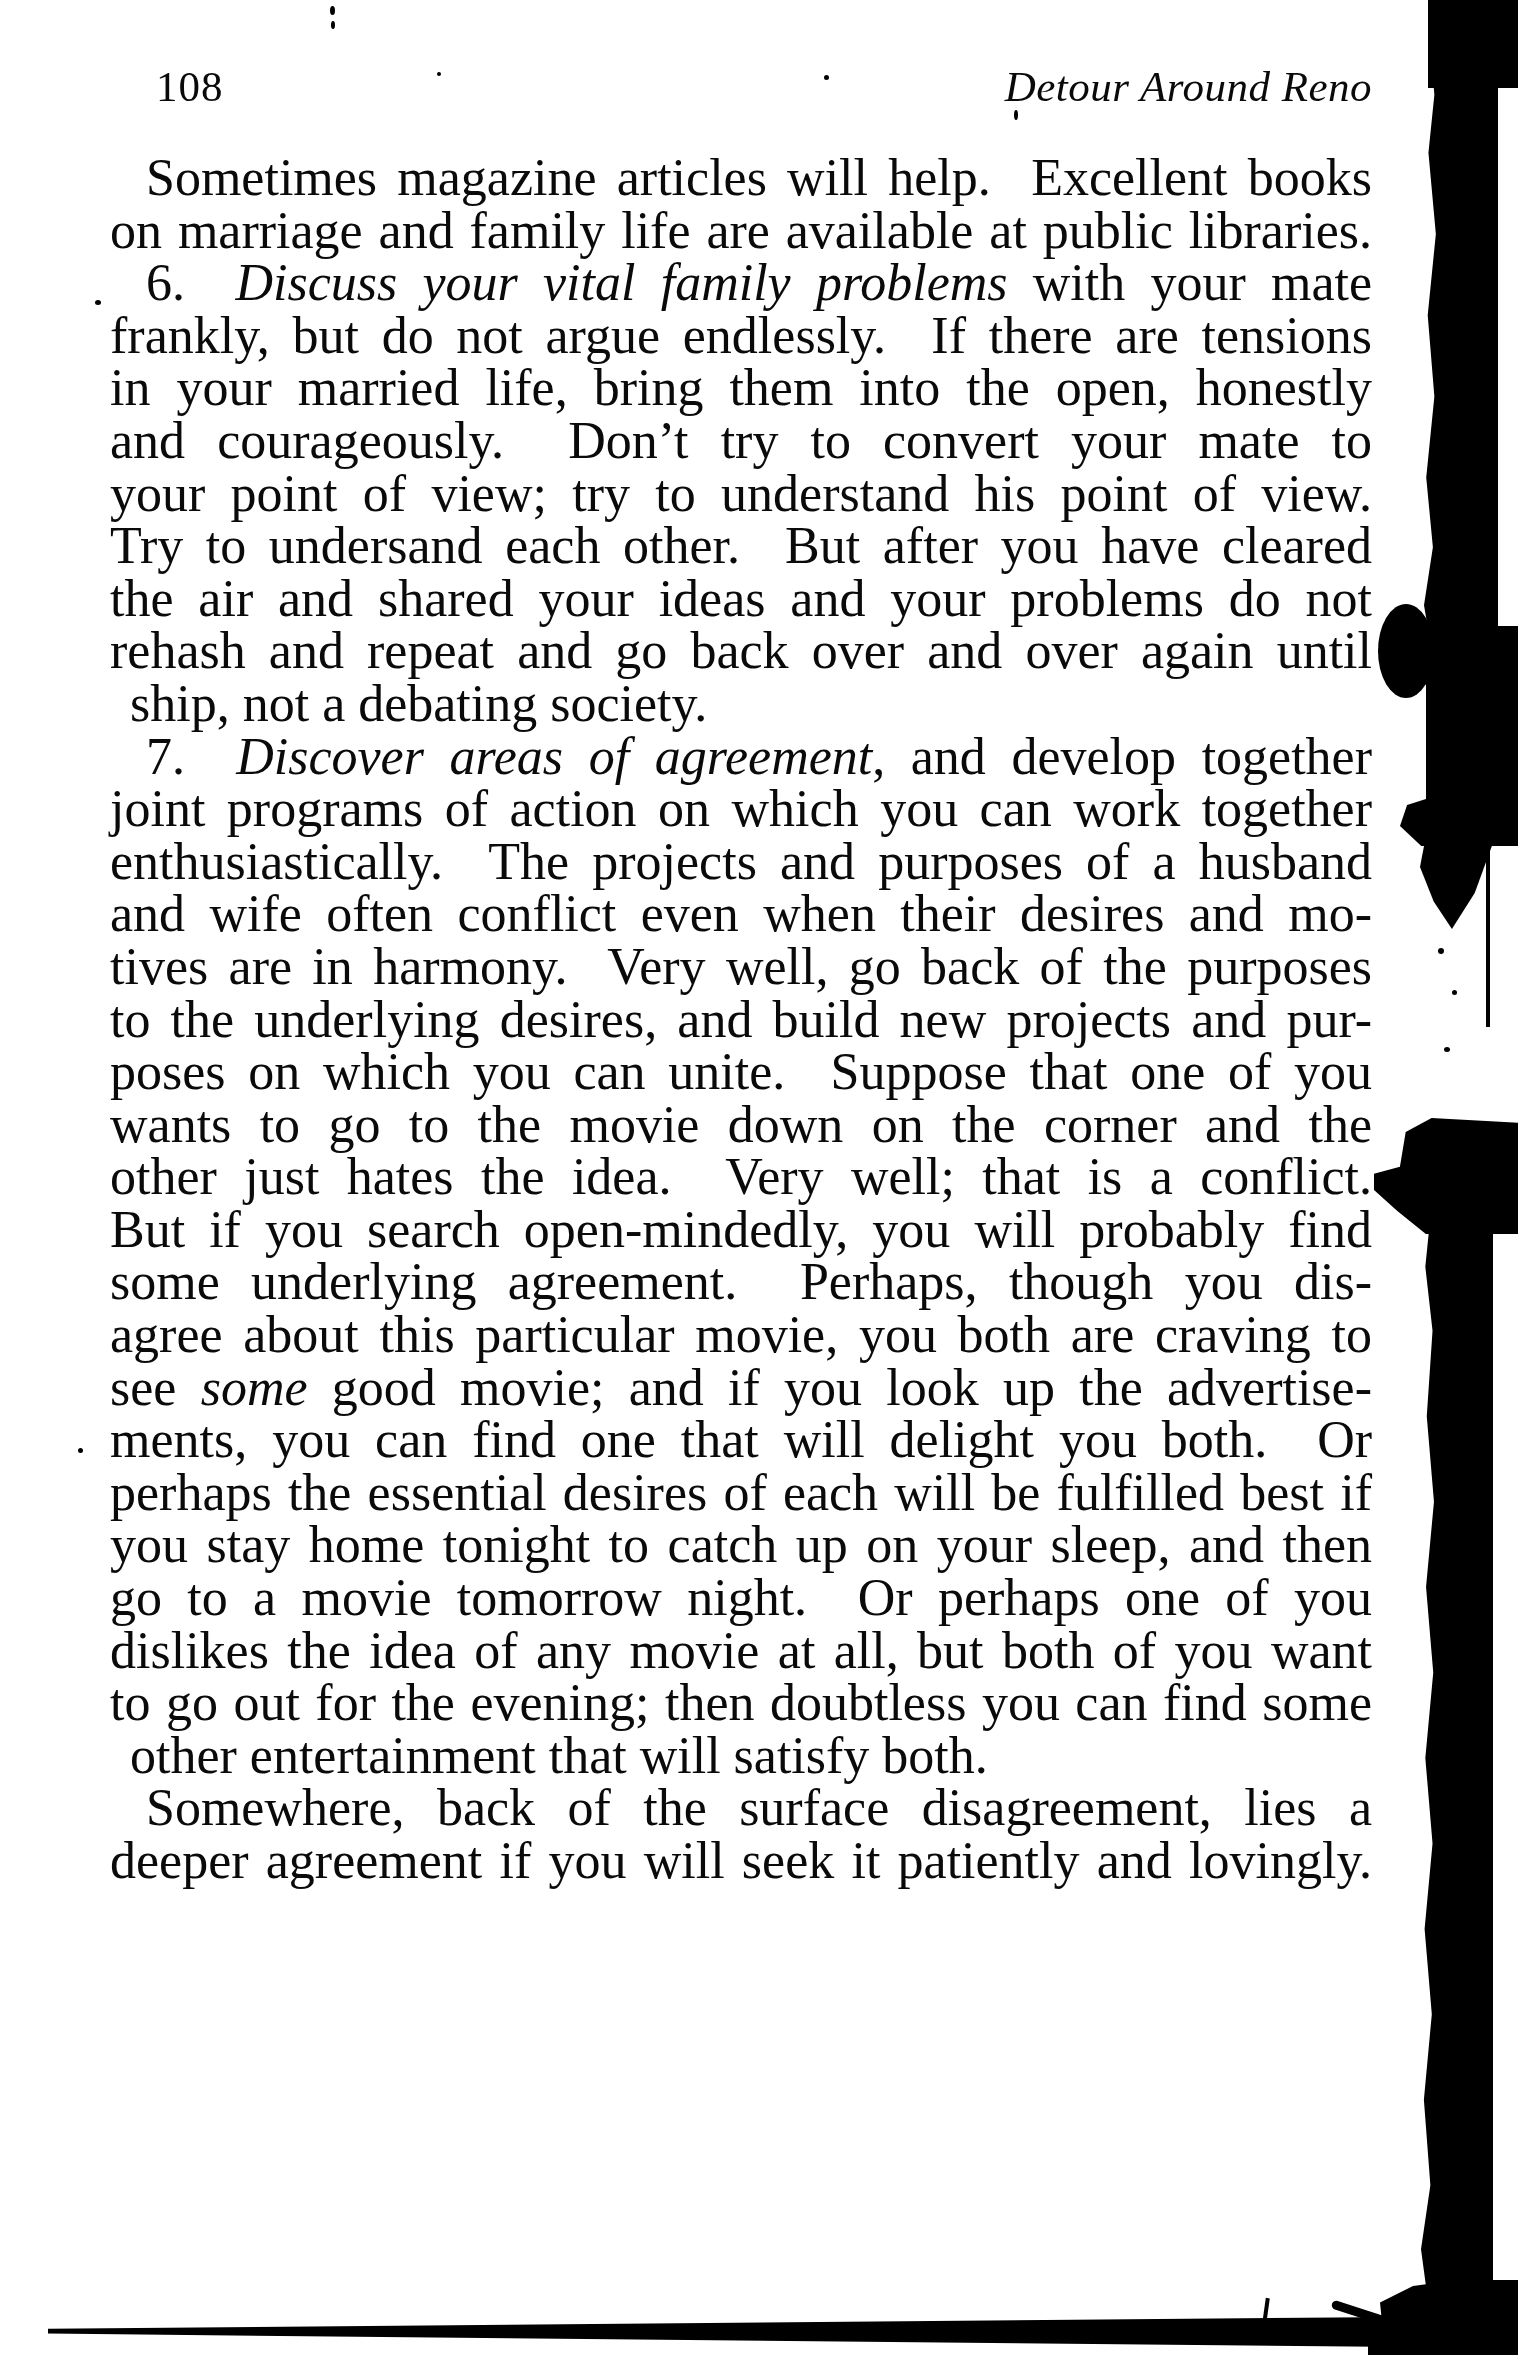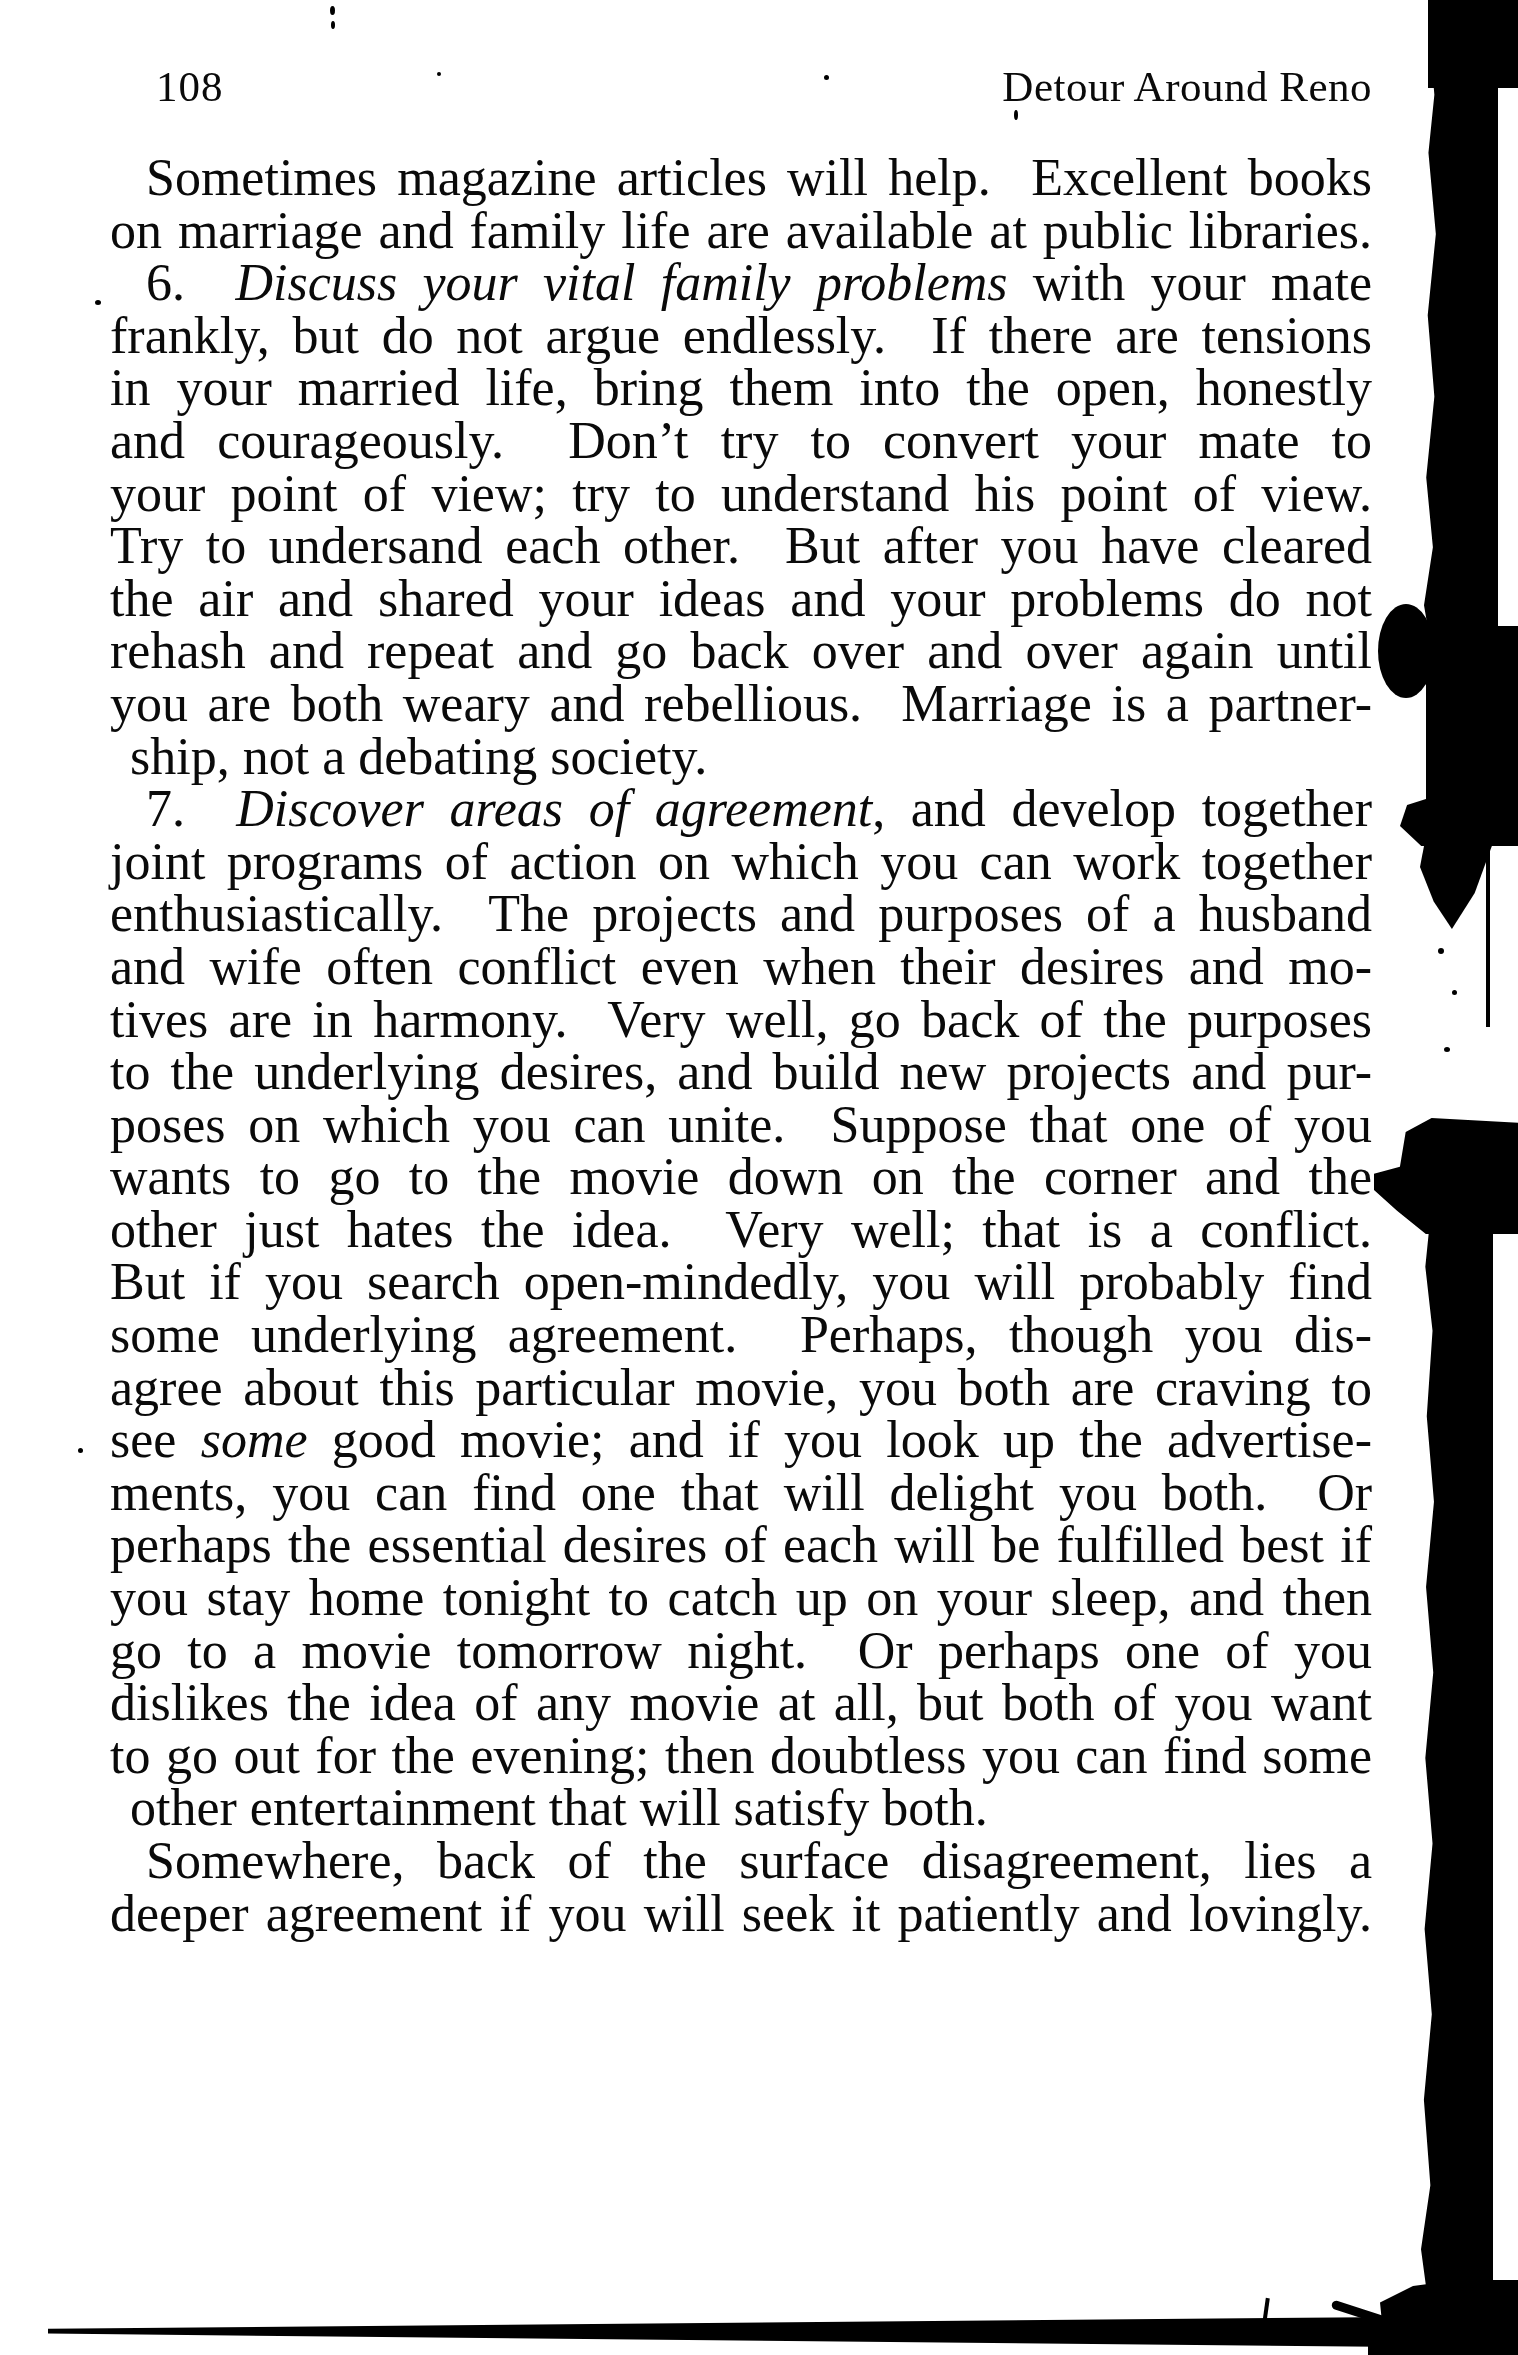--- a/index.html
+++ b/index.html
@@ -17,21 +17,21 @@
     color:var(--ink);
   }
   .page{position:absolute;inset:0;}
   
   .header{
     position:absolute;left:110px;top:62px;width:1262px;
     display:flex;justify-content:space-between;align-items:center;
     font-size:43px;line-height:50px;
   }
   .pnum{padding-left:46px;letter-spacing:1px;}
-  .rtitle{letter-spacing:0.5px;}
+  .rtitle{font-style:italic;letter-spacing:0.5px;}
   
   .textblock{
     position:absolute;left:110px;top:152px;width:1262px;
     font-size:52px;line-height:52.6px;
   }
   .line{
     text-align:justify;
     text-align-last:justify;
   }
   .line.nj{text-align:center;text-align-last:left;margin-left:20px;}
@@ -90,21 +90,20 @@
       </div>
       <div>
         <div class="line ind"><span>6.&nbsp;&nbsp;</span><span class="it">Discuss your vital family problems</span><span> with your mate</span></div>
         <div class="line"><span>frankly, but do not argue endlessly.&nbsp; If there are tensions</span></div>
         <div class="line"><span>in your married life, bring them into the open, honestly</span></div>
         <div class="line"><span>and courageously.&nbsp; Don’t try to convert your mate to</span></div>
         <div class="line"><span>your point of view; try to understand his point of view.</span></div>
         <div class="line"><span>Try to undersand each other.&nbsp; But after you have cleared</span></div>
         <div class="line"><span>the air and shared your ideas and your problems do not</span></div>
         <div class="line"><span>rehash and repeat and go back over and over again until</span></div>
-        <div class="line"><span>you are both weary and rebellious.&nbsp; Marriage is a partner-</span></div>
         <div class="line nj"><span>ship, not a debating society.</span></div>
       </div>
       <div>
         <div class="line ind"><span>7.&nbsp;&nbsp;</span><span class="it">Discover areas of agreement</span><span>, and develop together</span></div>
         <div class="line"><span>joint programs of action on which you can work together</span></div>
         <div class="line"><span>enthusiastically.&nbsp; The projects and purposes of a husband</span></div>
         <div class="line"><span>and wife often conflict even when their desires and mo-</span></div>
         <div class="line"><span>tives are in harmony.&nbsp; Very well, go back of the purposes</span></div>
         <div class="line"><span>to the underlying desires, and build new projects and pur-</span></div>
         <div class="line"><span>poses on which you can unite.&nbsp; Suppose that one of you</span></div>

